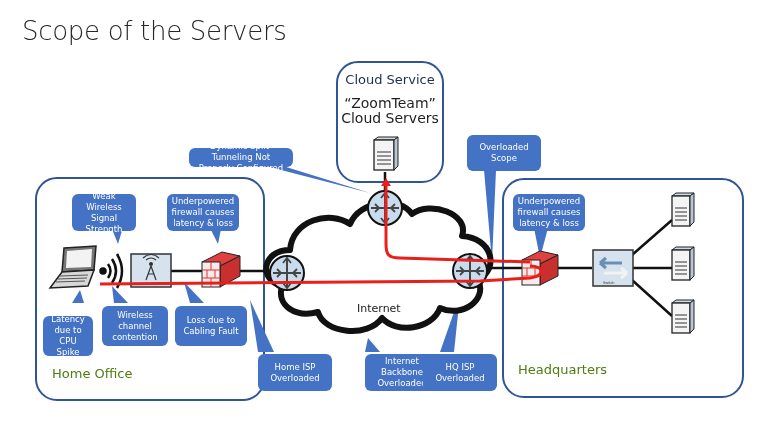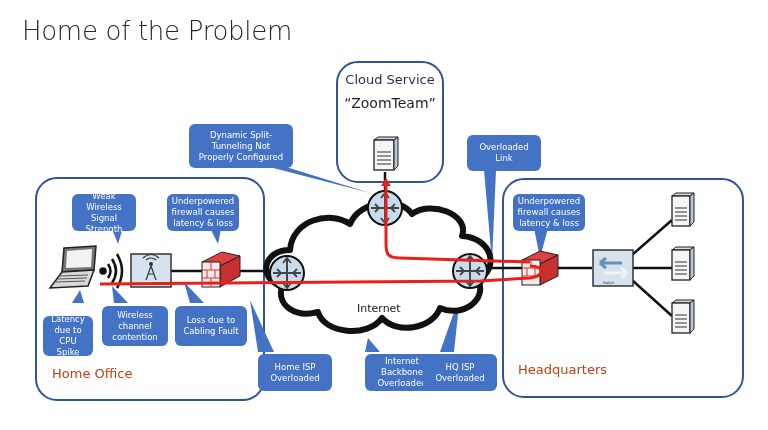--- a/index.html
+++ b/index.html
@@ -1,41 +1,42 @@
 <!DOCTYPE html>
 <html><head>
   <meta charset="utf-8">
   <style>
     html, body { margin: 0; padding: 0; background: #ffffff; }
     body { width: 768px; height: 430px; position: relative; overflow: hidden; font-family: "Liberation Sans", sans-serif; }
     .title { position: absolute; left: 22px; top: 16px; font-size: 26px; color: #262626; font-family: "DejaVu Sans", sans-serif; font-weight: 300; letter-spacing: -0.3px; }
     svg { position: absolute; left: 0; top: 0; }
     .zone { position: absolute; border: 2.5px solid #2f5597; border-radius: 22px; background: transparent; }
-    .zone-label { position: absolute; color: #c2410c; font-family: "DejaVu Sans", sans-serif; }
+    .zone-label { position: absolute; color: #4d7c0f; font-family: "DejaVu Sans", sans-serif; }
     .callout { position: absolute; background: #4472c4; color: #ffffff; border-radius: 6px; font-size: 8.5px; line-height: 11px; text-align: center; display: flex; align-items: center; justify-content: center; box-sizing: border-box; padding: 2px 4px; font-family: "DejaVu Sans", sans-serif; }
     .cloud-title { position: absolute; font-size: 13px; color: #1f2d4f; text-align: center; font-family: "DejaVu Sans", sans-serif; }
     .cloud-sub { position: absolute; font-size: 14px; color: #1f1f1f; text-align: center; line-height: 15px; font-family: "DejaVu Sans", sans-serif; }
     .internet-label { position: absolute; font-size: 11px; color: #1a1a1a; font-family: "DejaVu Sans", sans-serif; margin-top: 37px; }
     .svg-label { font-family: "DejaVu Sans", sans-serif; }
   </style>
 </head>
 <body>
 
-<div class="title">Home of the Problem</div>
+<div class="title">Scope of the Servers</div>
 
 <div class="zone" style="left:35px; top:177px; width:226px; height:220px;"></div>
 <div class="zone-label" style="left:52px; top:366px; font-size:13px;">Home Office</div>
 
 <div class="zone" style="left:502px; top:178px; width:238px; height:216px;"></div>
 <div class="zone-label" style="left:518px; top:362px; font-size:13px;">Headquarters</div>
 
 <div class="zone" style="left:336px; top:61px; width:104px; height:118px;"></div>
 <div class="cloud-title" style="left:336px; top:72px; width:108px;">Cloud Service</div>
 <div class="cloud-sub" style="left:336px; top:96px; width:108px;">
   <div>“ZoomTeam”</div>
+  <div>Cloud Servers</div>
 </div>
 
 <svg width="768" height="430" viewBox="0 0 768 430">
 
   <g fill="#4472c4">
     <polygon points="250,162 270,162 370,193"></polygon>
     <polygon points="484,170 496,170 492,262"></polygon>
     <polygon points="110,224 124,224 118,244"></polygon>
     <polygon points="208,224 222,224 218,244"></polygon>
     <polygon points="72,303 84,303 80,290"></polygon>
@@ -184,22 +185,22 @@
 
   <g fill="none" stroke="#e8201c" stroke-width="3">
     <path d="M100,284 L480,281 L530,278 C545,276 545,266 530,266"></path>
     <path d="M530,262 L400,258 C388,258 386,254 386,244 L386,182"></path>
   </g>
   <polygon points="381,186 391,186 386,178" fill="#e8201c"></polygon>
 </svg>
 
 <div class="internet-label" style="left:357px; top:265px;">Internet</div>
 
-<div class="callout" style="left:189px; top:124px; width:104px; height:44px;">Dynamic Split-Tunneling Not Properly Configured</div>
-<div class="callout" style="left:467px; top:135px; width:74px; height:36px;">Overloaded Link</div>
+<div class="callout" style="left:189px; top:148px; width:104px; height:19px;">Dynamic Split-Tunneling Not Properly Configured</div>
+<div class="callout" style="left:467px; top:135px; width:74px; height:36px;">Overloaded Scope</div>
 <div class="callout" style="left:72px; top:194px; width:64px; height:37px;">Weak Wireless Signal Strength</div>
 <div class="callout" style="left:167px; top:194px; width:72px; height:37px;">Underpowered firewall causes latency &amp; loss</div>
 <div class="callout" style="left:43px; top:294px; width:50px; height:40px;margin-top:22px;">Latency due to CPU Spike</div>
 <div class="callout" style="left:102px; top:306px; width:66px; height:40px;border-radius:6px;">Wireless channel contention</div>
 <div class="callout" style="left:175px; top:306px; width:72px; height:40px;">Loss due to Cabling Fault</div>
 <div class="callout" style="left:258px; top:354px; width:74px; height:37px;">Home ISP Overloaded</div>
 <div class="callout" style="left:341px; top:354px; width:74px; height:37px;margin-left:24px;">Internet Backbone Overloaded</div>
 <div class="callout" style="left:423px; top:354px; width:74px; height:37px;">HQ ISP Overloaded</div>
 <div class="callout" style="left:513px; top:194px; width:72px; height:37px;">Underpowered firewall causes latency &amp; loss</div>
 

